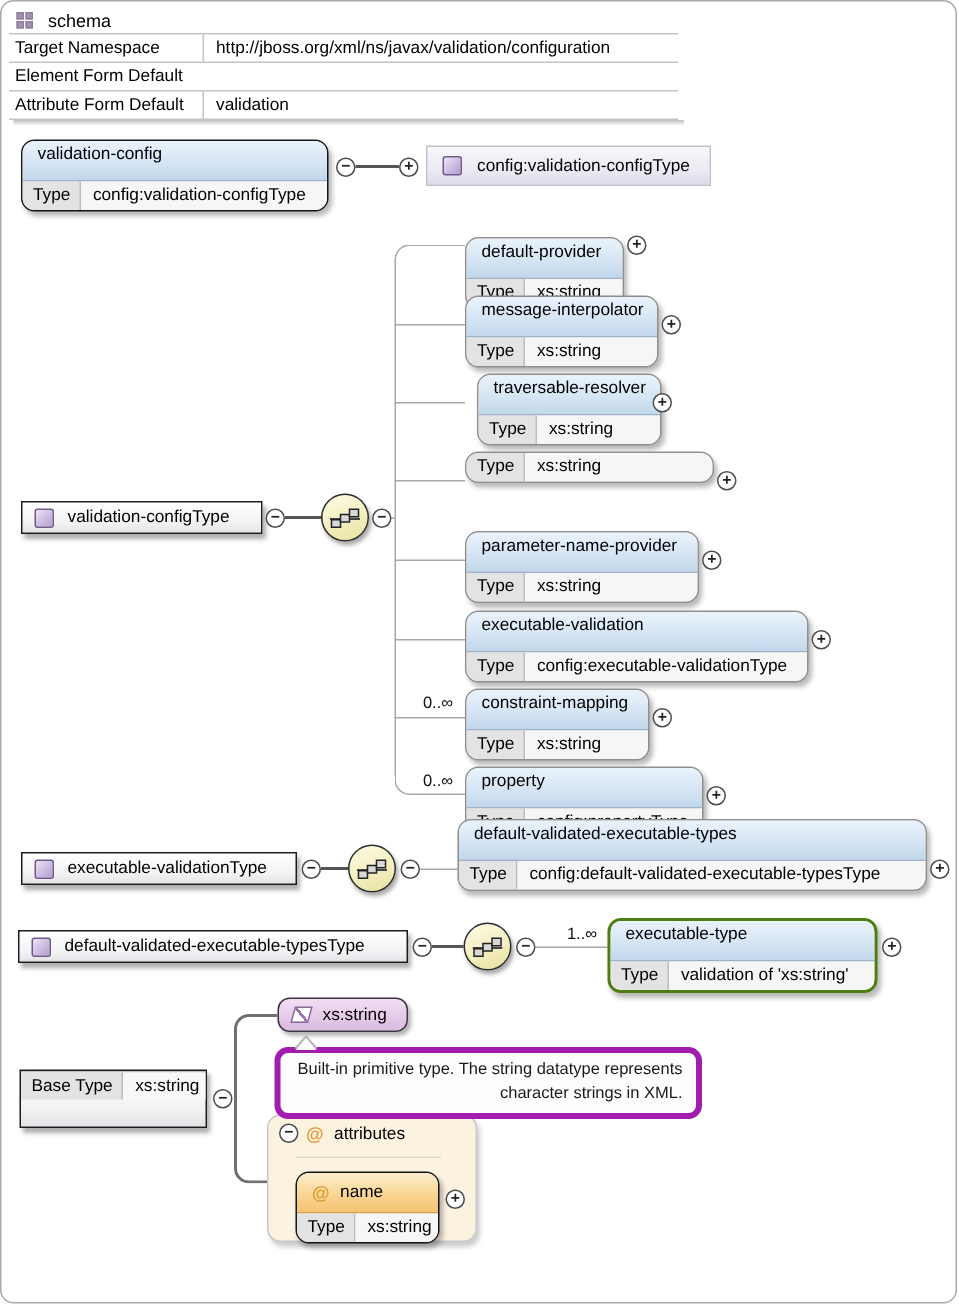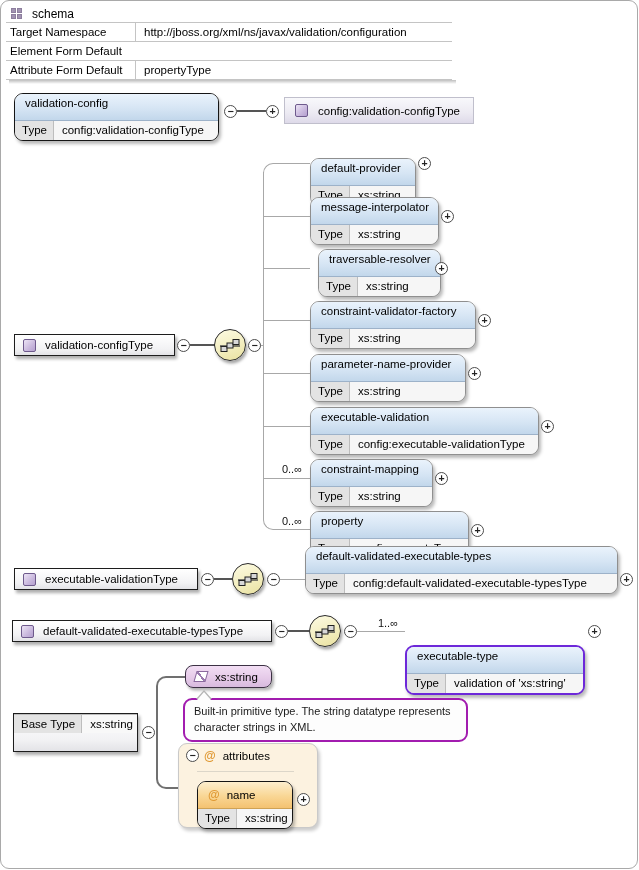--- a/index.html
+++ b/index.html
@@ -47,21 +47,21 @@
   
   .seq { position:absolute; width:32px; height:32px; border:1.5px solid #2b2b2b; border-radius:50%;
     background:linear-gradient(160deg,#fdfbe3 0%,#f3eec0 55%,#e9e1a0 100%);
     box-shadow:1.5px 2.5px 3px rgba(0,0,0,0.35);
     display:flex; align-items:center; justify-content:center; z-index:5; }
 
   
   .ebox { position:absolute; border:1px solid #8f8f8f; border-radius:9px; overflow:hidden;
     background:#f6f6f6; box-shadow:2px 3px 3.5px rgba(0,0,0,0.28); z-index:3; font-size:11.5px; }
   .ebox.root { border:1.4px solid #151515; }
-  .ebox.bold { border:2px solid #6d28d9;margin-top:33px; }
+  .ebox.bold { border:2px solid #4d7c0f; }
   .ebox .hd { height:27px; padding:3px 0 0 10px; white-space:nowrap;
     background:linear-gradient(180deg,#eaf3fc 0%,#d6e5f4 55%,#c2d7eb 100%);
     border-bottom:1px solid #9db2c9; }
   .ebox .rw { display:flex; height:19px; }
   .ebox .cl { background:#e3e3e3; border-right:1px solid #bdbdbd; padding:3px 6px 0 7px; }
   .ebox .cv { flex:1; background:#f6f6f6; padding:3px 0 0 8px; white-space:nowrap; }
 
   
   .ebox.attr .hd { background:linear-gradient(180deg,#fdeecd 0%,#f9d694 55%,#f4c271 100%);
     border-bottom:1px solid #cfa255; }
@@ -89,22 +89,22 @@
   .stbox { position:absolute; height:23px; border:1.4px solid #3c3144; border-radius:8px;
     background:linear-gradient(180deg,#f2def4 0%,#e6cbe9 55%,#d8bade 100%);
     box-shadow:2px 2.5px 3px rgba(0,0,0,0.3);
     display:flex; align-items:center; gap:8px; padding-left:9px; white-space:nowrap; z-index:3;
     font-size:11.5px; }
   .st-icon { width:12px; height:11px; border:1.4px solid #8a6a9e; background:
       linear-gradient(to top right, #ffffff 44%, #9a7aae 44%, #9a7aae 56%, #ffffff 56%);
     transform:skewX(-16deg); flex:none; }
 
   
-  .note { position:absolute; border:2px solid #a21caf; border-radius:9px; background:#fdfdfd;
-    padding:4px 9px; font-size:11px; line-height:1.45; color:#1a1a1a; z-index:3; }
+  .note { position:absolute; border:4px solid #a21caf; border-radius:9px; background:#fdfdfd;
+    padding:4px 9px; font-size:11px; line-height:1.45; color:#1a1a1a; z-index:3;text-align:right; }
   .note-ptr-o { position:absolute; width:0; height:0; z-index:4;
     border-left:8px solid transparent; border-right:8px solid transparent;
     border-bottom:9px solid #b5b5b5; }
   .note-ptr-i { position:absolute; width:0; height:0; z-index:5;
     border-left:7px solid transparent; border-right:7px solid transparent;
     border-bottom:8px solid #fdfdfd; }
 
   
   .attrs-panel { position:absolute; background:#fcf2e0; border:1px solid #c9c9c9; border-radius:9px;
     box-shadow:2px 3px 3.5px rgba(0,0,0,0.2); z-index:2; }
@@ -128,21 +128,21 @@
 </div>
 <div class="sch-row" style="top:23px">
   <span class="lbl">Target Namespace</span>
   <span class="val">http://jboss.org/xml/ns/javax/validation/configuration</span>
 </div>
 <div class="sch-row" style="top:42px">
   <span class="lbl">Element Form Default</span>
 </div>
 <div class="sch-row" style="top:61px">
   <span class="lbl">Attribute Form Default</span>
-  <span class="val">propertyType</span>
+  <span class="val">validation</span>
 </div>
 <div class="sch-shadow"></div>
 
 <div class="ebox root" style="left:14px;top:93px;width:205px">
   <div class="hd"><span>validation-config</span></div>
   <div class="rw">
     <span class="cl">Type</span>
     <span class="cv">config:validation-configType</span>
   </div>
 </div>
@@ -202,21 +202,20 @@
 <div class="ebox" style="left:318px;top:249px;width:123px">
   <div class="hd"><span>traversable-resolver</span></div>
   <div class="rw">
       <span class="cl">Type</span>
   <span class="cv">xs:string</span>
     </div>
 </div>
 <div class="pm" style="left:435px;top:262px">+</div>
 
 <div class="ebox" style="left:310px;top:301px;width:166px">
-  <div class="hd"><span>constraint-validator-factory</span></div>
   <div class="rw">
       <span class="cl">Type</span>
   <span class="cv">xs:string</span>
     </div>
 </div>
 <div class="pm" style="left:478px;top:314px">+</div>
 
 <div class="ebox" style="left:310px;top:354px;width:156px">
   <div class="hd"><span>parameter-name-provider</span></div>
   <div class="rw">

